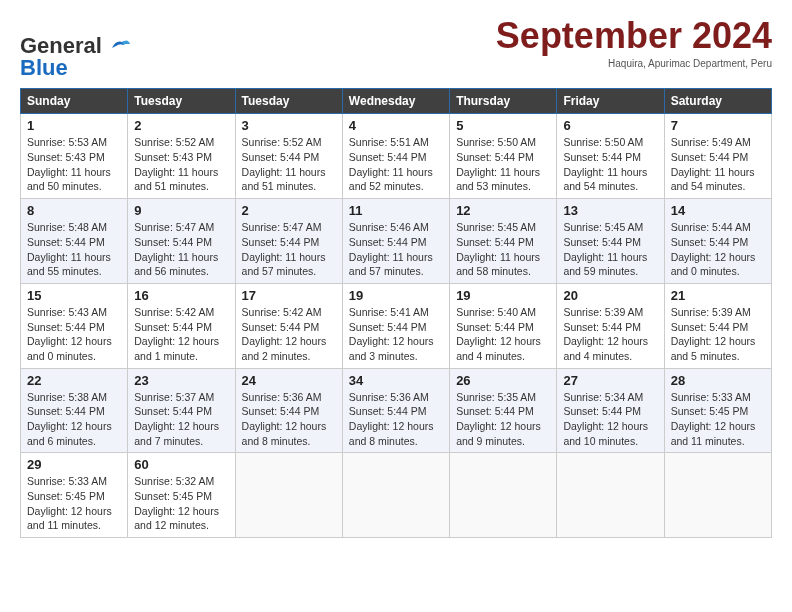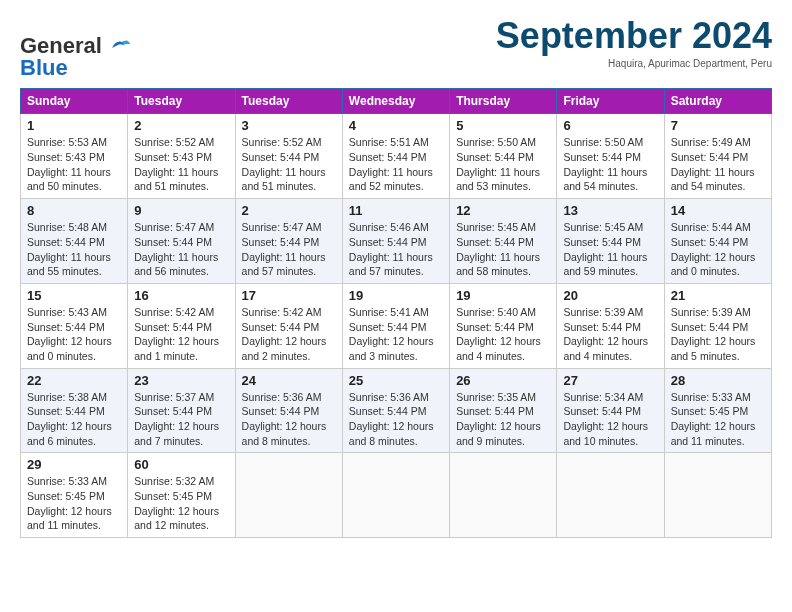--- a/index.html
+++ b/index.html
@@ -21,36 +21,36 @@
       flex-direction: column;
       align-items: flex-start;
       margin-top: 18px;
     }
     .title-block {
       text-align: right;
     }
     .month-title {
       font-size: 36px;
       font-weight: bold;
-      color: #0c4a6e;
+      color: #7f1d1d;
       line-height: 1.1;
     }
     .subtitle {
       font-size: 10px;
       color: #555;
       margin-top: 2px;
     }
     .calendar {
       width: 100%;
       border-collapse: collapse;
       margin-top: 4px;
       font-size: 11px;
     }
     .calendar thead th {
-      background-color: #a21caf;
+      background-color: #404040;
       color: #fff;
       font-weight: bold;
       font-size: 12px;
       padding: 5px 6px;
       text-align: left;
       border: 1px solid #2a6aaa;
     }
     .calendar tbody td {
       vertical-align: top;
       border: 1px solid #ccc;
@@ -215,21 +215,21 @@
         </td>
         <td>
           <span class="day-num">23</span>
           <div class="day-info">Sunrise: 5:37 AM<br>Sunset: 5:44 PM<br>Daylight: 12 hours<br>and 7 minutes.</div>
         </td>
         <td>
           <span class="day-num">24</span>
           <div class="day-info">Sunrise: 5:36 AM<br>Sunset: 5:44 PM<br>Daylight: 12 hours<br>and 8 minutes.</div>
         </td>
         <td>
-          <span class="day-num">25</span>
+          <span class="day-num">34</span>
           <div class="day-info">Sunrise: 5:36 AM<br>Sunset: 5:44 PM<br>Daylight: 12 hours<br>and 8 minutes.</div>
         </td>
         <td>
           <span class="day-num">26</span>
           <div class="day-info">Sunrise: 5:35 AM<br>Sunset: 5:44 PM<br>Daylight: 12 hours<br>and 9 minutes.</div>
         </td>
         <td>
           <span class="day-num">27</span>
           <div class="day-info">Sunrise: 5:34 AM<br>Sunset: 5:44 PM<br>Daylight: 12 hours<br>and 10 minutes.</div>
         </td>

